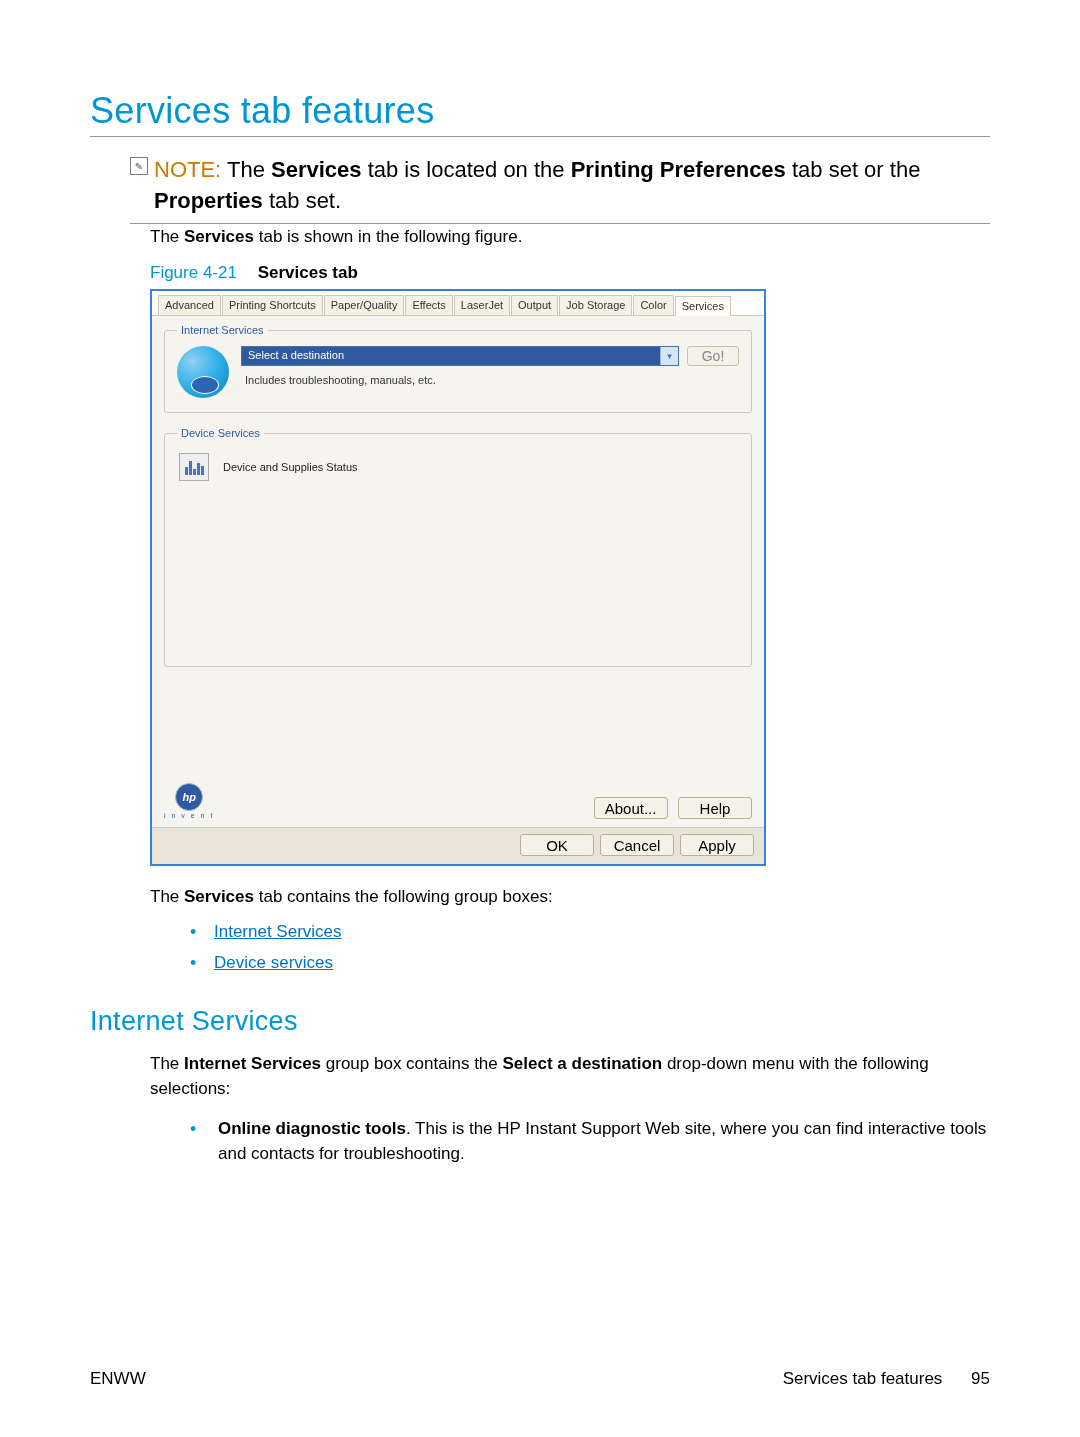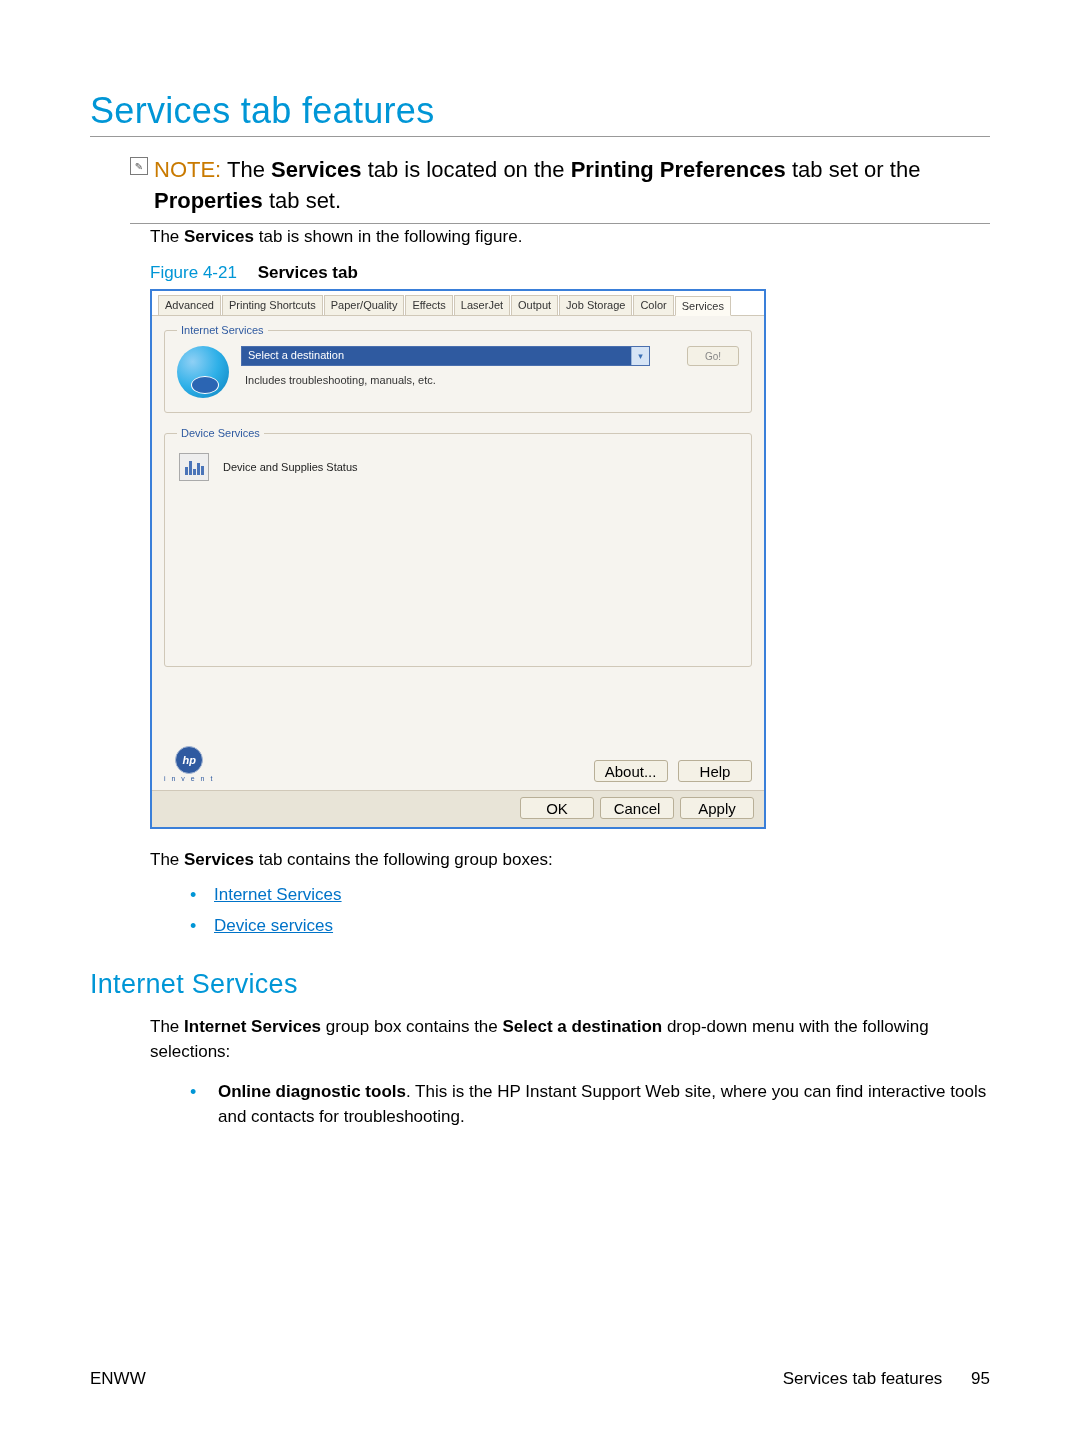--- a/index.html
+++ b/index.html
@@ -159,26 +159,25 @@
     justify-content: center;
     color: #3a6fb5;
     font-size: 9px;
   }
   .go-btn {
     width: 52px;
     height: 20px;
     background: #f4f1e6;
     border: 1px solid #c9c1ad;
     border-radius: 3px;
-    font-size: 10px;
+    font-size: 14px;
     color: #888;
     display: flex;
     align-items: center;
     justify-content: center;
-    margin-left: 29px;
   }
   .subtext {
     font-size: 11px;
     color: #333;
     margin-top: 8px;
     margin-left: 4px;
   }
   .ds-row {
     display: flex;
     align-items: center;
@@ -224,20 +223,21 @@
     border-radius: 50%;
     background: #2f5aa0;
     color: #fff;
     display: flex;
     align-items: center;
     justify-content: center;
     font-size: 11px;
     font-style: italic;
     font-weight: bold;
     border: 1px solid #a7b8d4;
+    margin-top: 37px;
   }
   .invent {
     font-size: 7px;
     letter-spacing: 2px;
     color: #2f5aa0;
     margin-top: 1px;
   }
   .win-btn {
     min-width: 74px;
     height: 22px;

